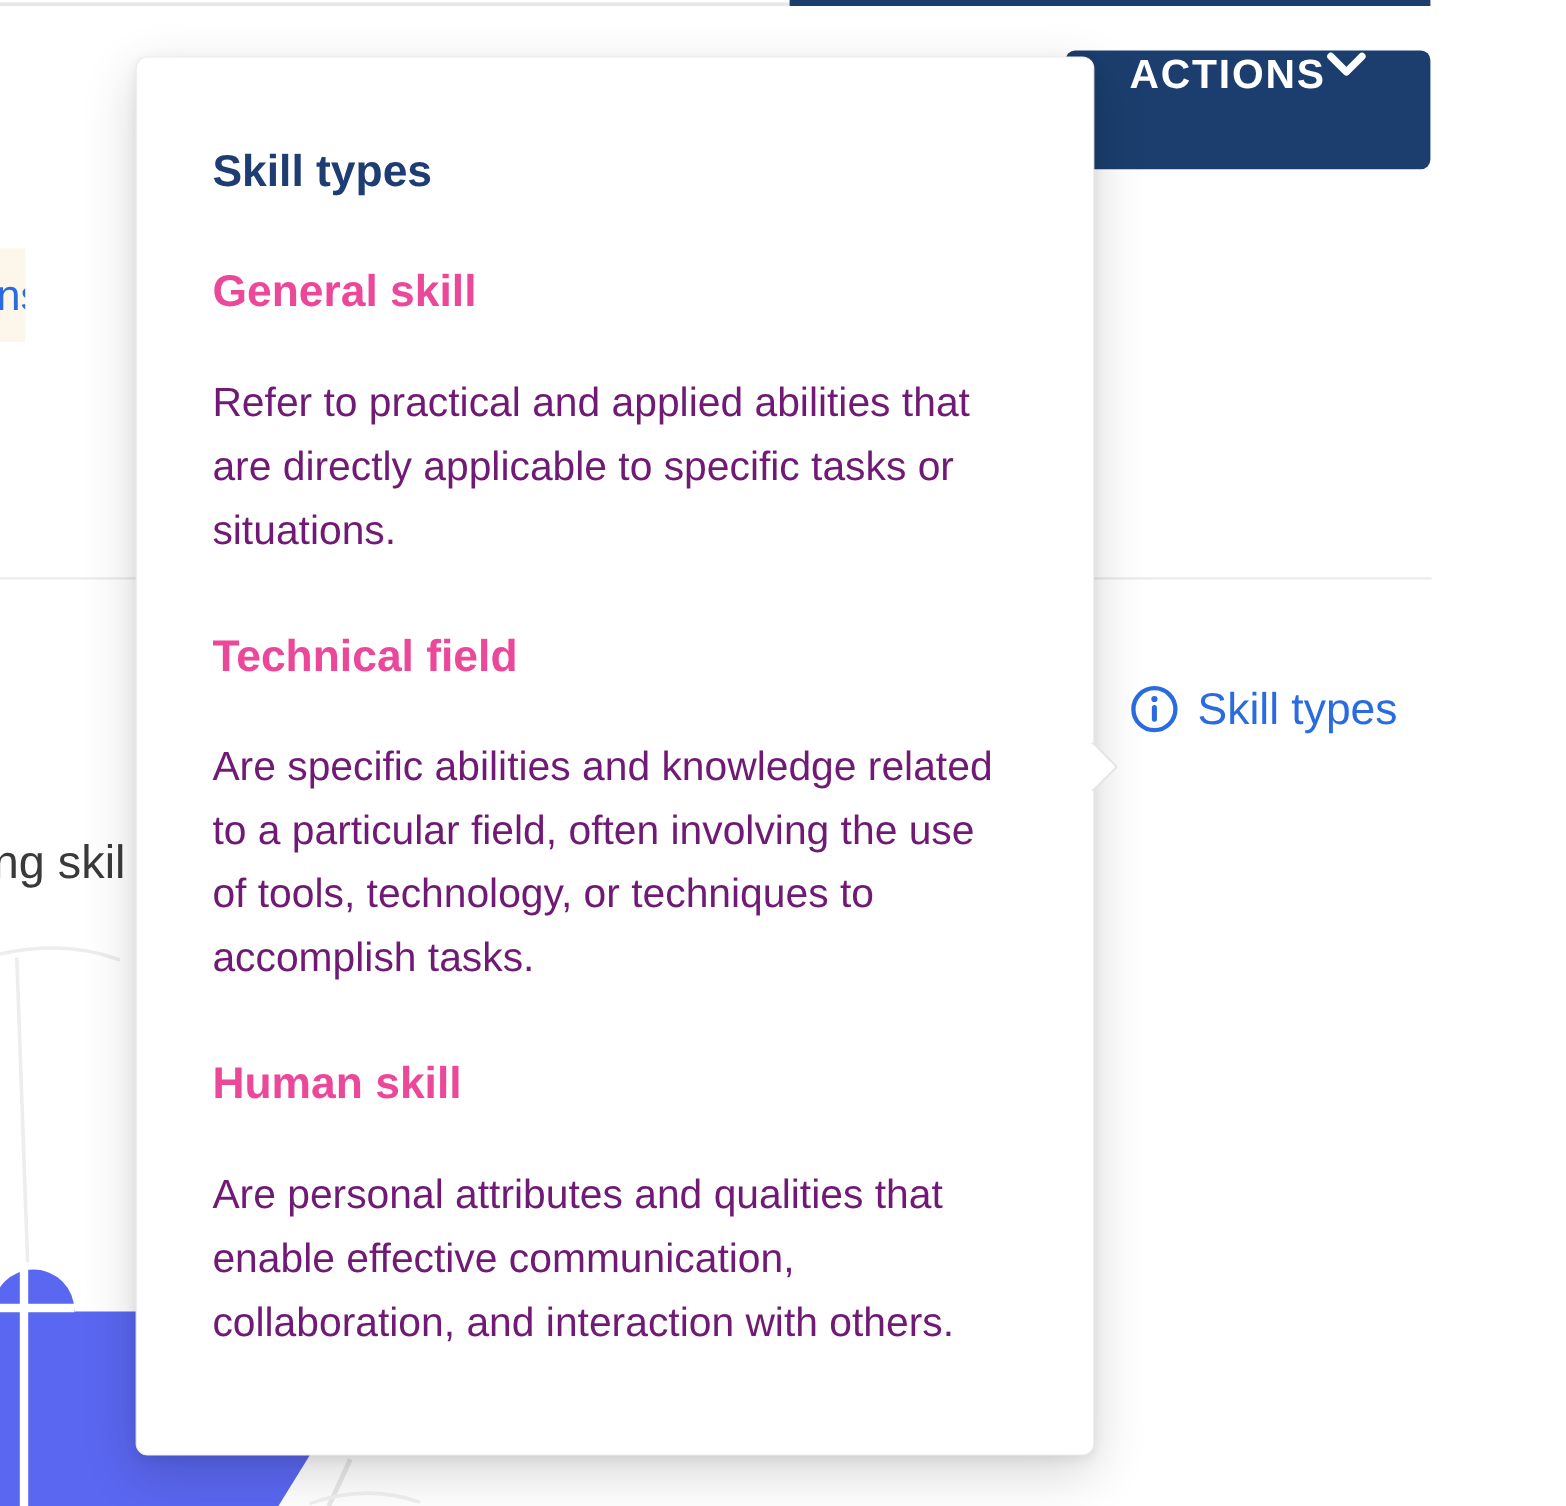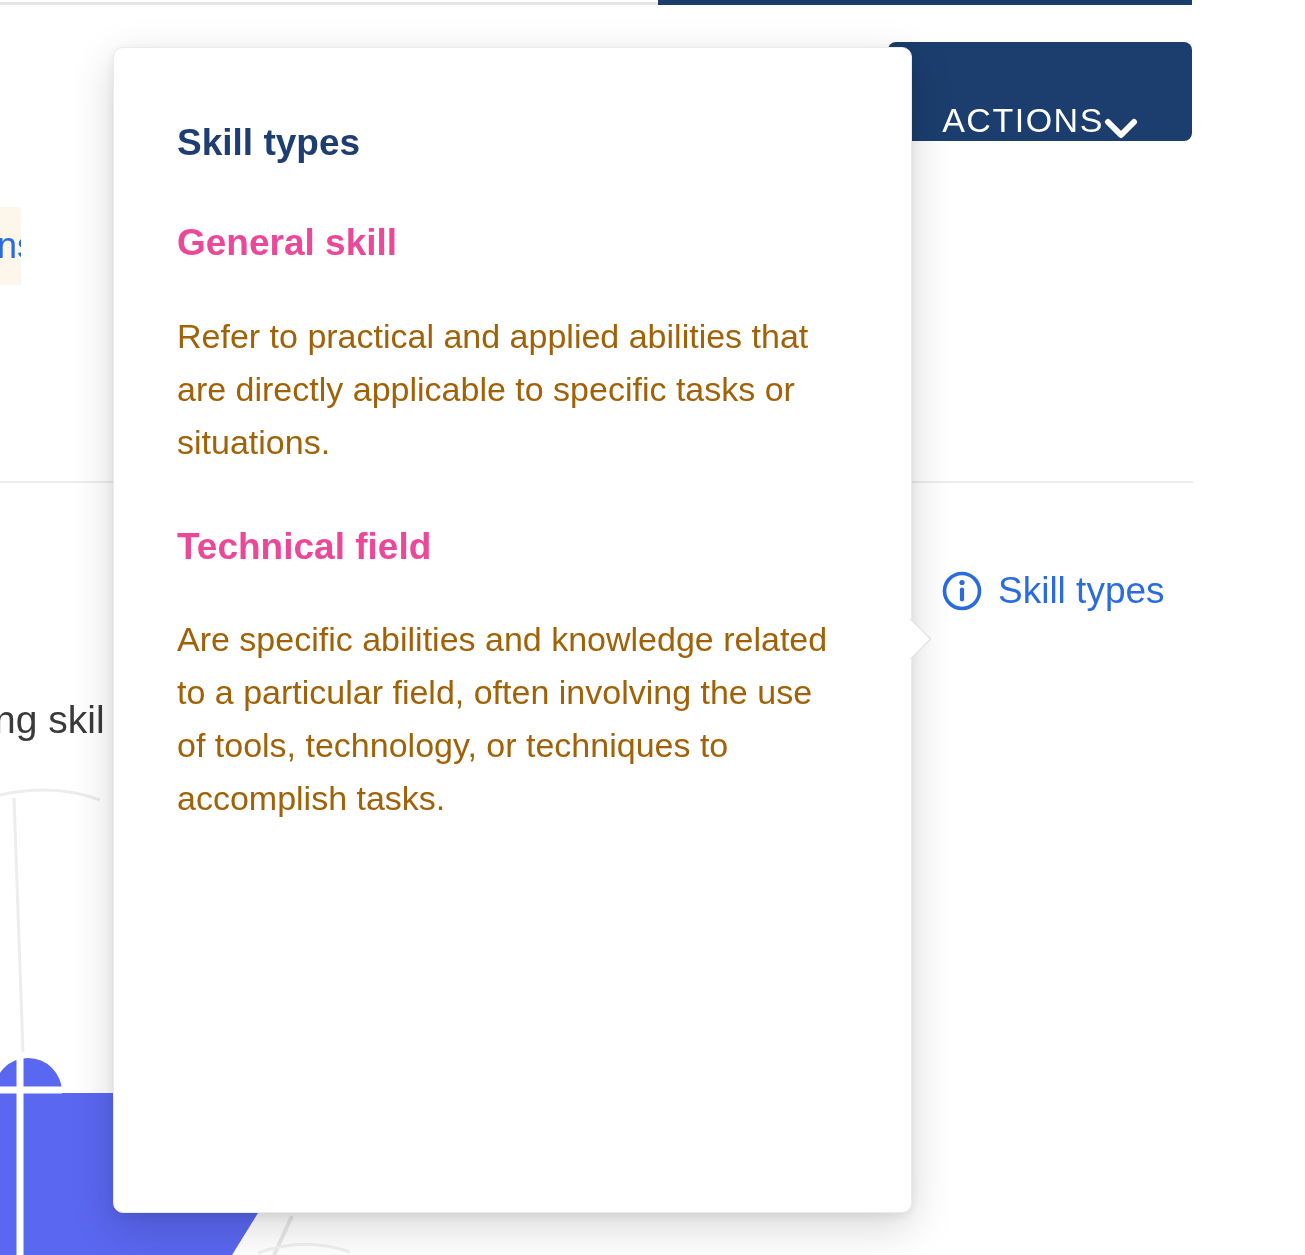--- a/index.html
+++ b/index.html
@@ -23,22 +23,22 @@
   .top-button-sliver {
     position:absolute; left:658px; top:0; width:534px; height:5px;
     background:#1b3e6e;
   }
 
   
   .actions-btn {
     position:absolute; left:888px; top:42px; width:304px; height:99px;
     background:#1b3e6e; border:none; border-radius:8px;
     color:#ffffff; font-family:"Liberation Sans", sans-serif;
-    font-size:34px; font-weight:normal; letter-spacing:1.5px;
-    display:flex; align-items:flex-end; justify-content:center; 
+    font-size:34px; font-weight:bold; letter-spacing:1.5px;
+    display:flex; align-items:flex-start; justify-content:center; 
     cursor:pointer; z-index:5;
   }
   .actions-btn svg { display:block; }
 
   
   .left-chip {
     position:absolute; left:0; top:207px; width:21px; height:78px;
     background:#fcf6eb; overflow:hidden;
     display:flex; align-items:center;
     z-index:1; cursor:pointer; border:none; padding:0;
@@ -87,21 +87,21 @@
     border-top:2px solid #e6e6e6; border-right:2px solid #e6e6e6;
     border-radius:3px;
   }
   .popover h2 {
     margin:0; font-size:37px; font-weight:bold; color:#1e3d72; line-height:1.2;
   }
   .popover h3 {
     margin:56px 0 0 0; font-size:37px; font-weight:bold; color:#ec4899; line-height:1.2;
   }
   .popover p {
-    margin:44px 0 0 0; font-size:34px; color:#a16207; line-height:1.56;
+    margin:44px 0 0 0; font-size:34px; color:#701a75; line-height:1.56;
     white-space:pre-line; max-width:680px;
   }
 </style>
 </head>
 <body>
 
 <div class="screen">
 
   <svg class="chart-svg" width="1305" height="1255" viewBox="0 0 1305 1255">
     <path d="M0 795 Q 55 783 100 800" fill="none" stroke="#ededed" stroke-width="3"></path>
@@ -154,15 +154,21 @@
     </div>
 
     <div class="section">
       <h3>Technical field</h3>
       <p>Are specific abilities and knowledge related
 to a particular field, often involving the use
 of tools, technology, or techniques to
 accomplish tasks.</p>
     </div>
 
+    <div class="section">
+      <h3>Human skill</h3>
+      <p>Are personal attributes and qualities that
+enable effective communication,
+collaboration, and interaction with others.</p>
+    </div>
   </div>
 
 </div>
 
 </body></html>

